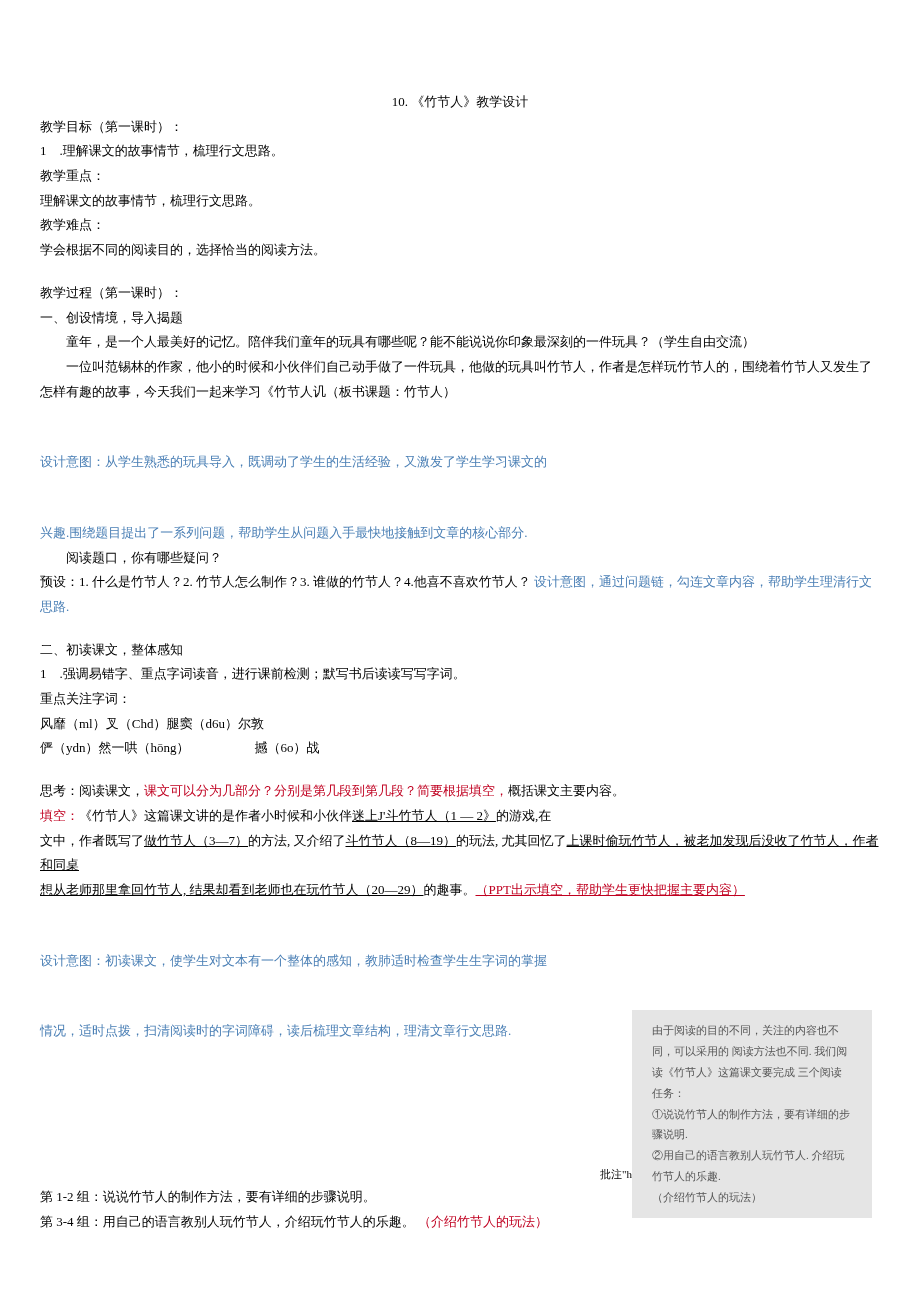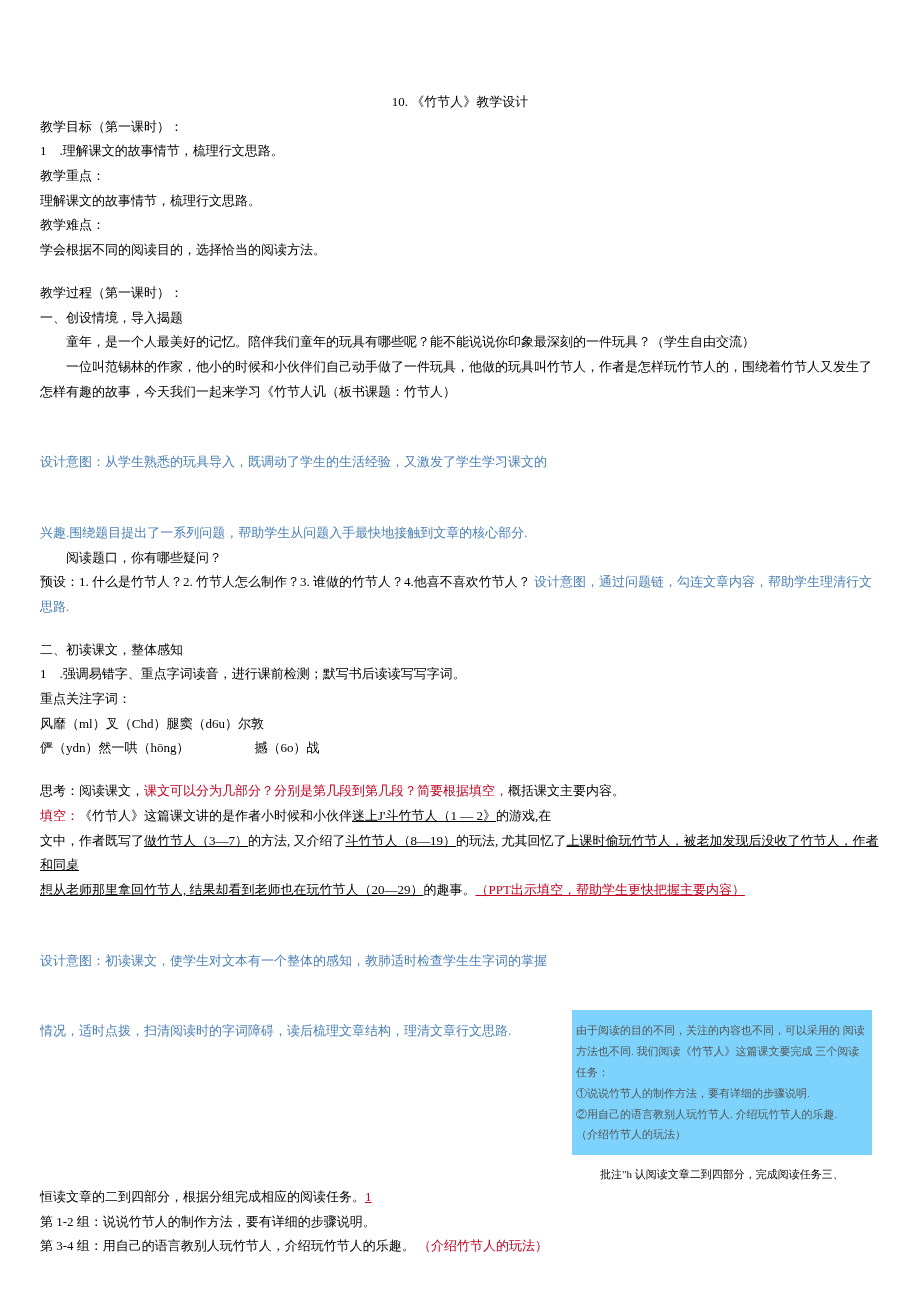--- a/index.html
+++ b/index.html
@@ -29,23 +29,23 @@
   }
   .red {
     color: #c00020;
   }
   .underline {
     text-decoration: underline;
   }
   .sticky {
     position: absolute;
     right: 8px;
-    width: 300px;
-    background: #7dd3fc;
-    padding: 10px 4px;
+    width: 240px;
+    background: #e5e5e5;
+    padding: 10px 20px;
     font-size: 11px;
     line-height: 1.9;
     color: #555;
     box-sizing: border-box;
   }
   .sticky-top {
     top: 920px;
   }
   .annotation {
     font-size: 11px;
@@ -116,22 +116,19 @@
   <div>由于阅读的目的不同，关注的内容也不同，可以采用的 阅读方法也不同. 我们阅读《竹节人》这篇课文要完成 三个阅读任务：</div>
   <div>①说说竹节人的制作方法，要有详细的步骤说明.</div>
   <div>②用自己的语言教别人玩竹节人. 介绍玩竹节人的乐趣.</div>
   <div>（介绍竹节人的玩法）</div>
 </div>
 
 <div style="height:120px"></div>
 
 <p class="para annotation">批注"h 认阅读文章二到四部分，完成阅读任务三、</p>
 
-<p class="para">
-  <span>恒读文章的二到四部分，根据分组完成相应的阅读任务。</span><span class="red underline">1</span>
-</p>
 <p class="para">第 1-2 组：说说竹节人的制作方法，要有详细的步骤说明。</p>
 <p class="para">
   <span>第 3-4 组：用自己的语言教别人玩竹节人，介绍玩竹节人的乐趣。</span>
   <span class="red">（介绍竹节人的玩法）</span>
 </p>
 
 </div>
 
 </body></html>

